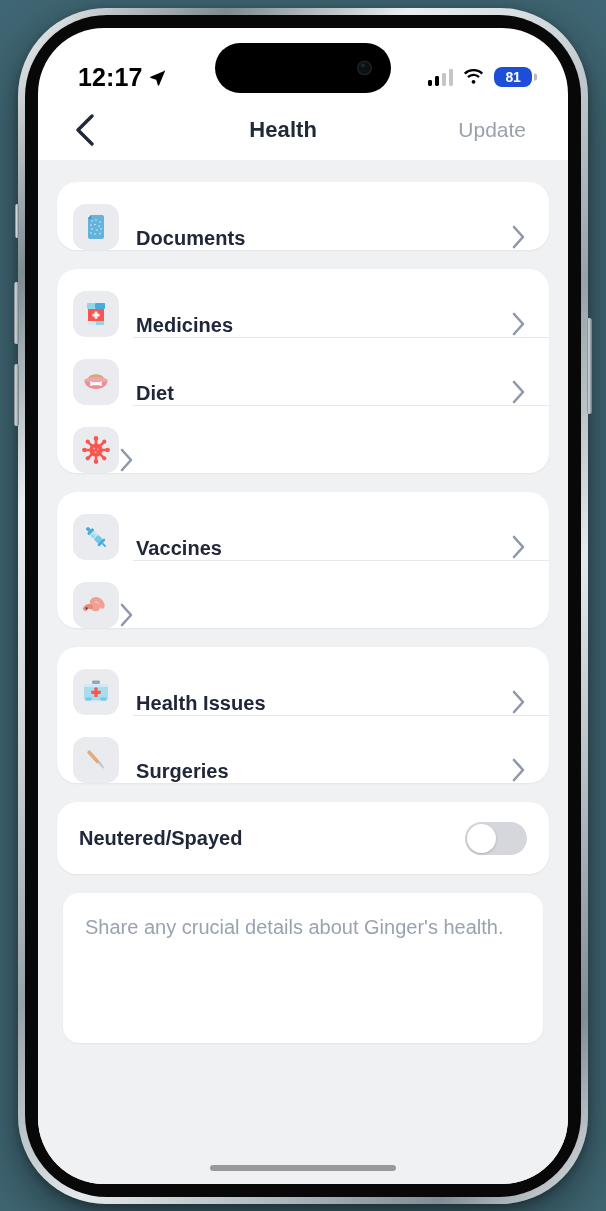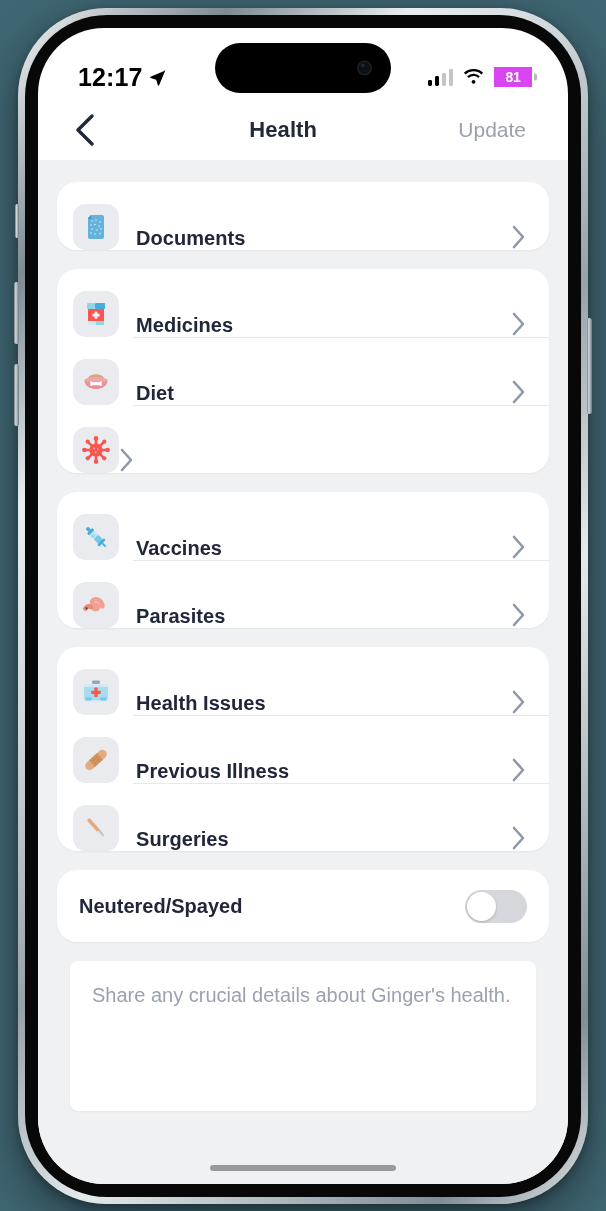--- a/index.html
+++ b/index.html
@@ -118,22 +118,22 @@
   }
   .signal { display: flex; align-items: flex-end; gap: 2.5px; height: 17px; }
   .signal i { width: 4.5px; border-radius: 1.4px; display:block; background:#000; }
   .signal i:nth-child(1){ height: 6px; }
   .signal i:nth-child(2){ height: 9.5px; }
   .signal i:nth-child(3){ height: 13px; background:#c3c5c9; }
   .signal i:nth-child(4){ height: 17px; background:#c3c5c9; }
 
   .battery {
     width: 38px; height: 20px;
-    border-radius: 0;
-    background: #d946ef;
+    border-radius: 8px;
+    background: #1d4ed8;
     display: flex;
     align-items: center;
     justify-content: center;
     position: relative;
   }
   .battery span {
     color: #fff;
     font-size: 14px;
     font-weight: 700;
     letter-spacing: -0.3px;
@@ -261,22 +261,22 @@
     left: 2px; top: 2px;
     width: 29px; height: 29px;
     border-radius: 50%;
     background: #fff;
     box-shadow: 0 1px 3px rgba(0,0,0,0.2);
   }
 
   
   .notes-card {
     background: #fff;
-    margin: 0 32px;
-    border-radius: 8px;
+    margin: 0 25px;
+    border-radius: 16px;
     min-height: 150px;
     padding: 21px 22px;
     box-shadow: 0 1px 2px rgba(16,24,40,0.05);
   }
   .notes-placeholder {
     font-size: 20px;
     color: #9aa2b1;
     line-height: 1.33;
     font-weight: 400;
   }
@@ -473,21 +473,20 @@
         </div>
 
         <div class="row">
           <div class="row-icon">
             <svg width="32" height="32" viewBox="0 0 32 32">
               <path d="M5.5 19.5c2.4-3.4 6-2.2 7.6-.6 1.6 1.6 3.8 1.6 4.6-.2.8-1.8-.6-3.4-2.6-3.2-2.4.2-3.6-1.6-2.8-3.2.9-1.8 3.6-2.5 6-1.4 2.6 1.2 4 3.8 4 6.6" fill="none" stroke="#f2a093" stroke-width="4.6" stroke-linecap="round"></path>
               <path d="M5.5 19.5c1.5-2.1 3.5-2.3 5.2-1.6" fill="none" stroke="#e8897c" stroke-width="4.6" stroke-linecap="round"></path>
               <circle cx="6.6" cy="19.2" r="0.95" fill="#3a2a28"></circle>
             </svg>
           </div>
-          <div class="row-label">Parasites</div>
           <svg class="chev" width="16" height="26" viewBox="0 0 16 26">
             <path d="M3 3l9 10-9 10" fill="none" stroke="#8d98a8" stroke-width="2.6" stroke-linecap="round" stroke-linejoin="round"></path>
           </svg>
         </div>
       </div>
 
       <div class="card">
 
         <div class="row">
           <div class="row-icon">
@@ -500,42 +499,20 @@
               <rect x="5.5" y="21.5" width="6" height="3" rx="0.8" fill="#6fc9ea"></rect>
               <rect x="20.5" y="21.5" width="6" height="3" rx="0.8" fill="#6fc9ea"></rect>
             </svg>
           </div>
           <div class="row-label">Health Issues</div>
           <svg class="chev" width="16" height="26" viewBox="0 0 16 26">
             <path d="M3 3l9 10-9 10" fill="none" stroke="#8d98a8" stroke-width="2.6" stroke-linecap="round" stroke-linejoin="round"></path>
           </svg>
         </div>
 
-        <div class="row">
-          <div class="row-icon">
-            <svg width="32" height="32" viewBox="0 0 32 32">
-              <g transform="rotate(-42 16 16)">
-                <rect x="3" y="11.6" width="26" height="8.8" rx="4.4" fill="#e3ab7f"></rect>
-                <rect x="10.6" y="11.6" width="10.8" height="8.8" fill="#d2945f"></rect>
-                <g fill="#bb8153">
-                  <circle cx="13.4" cy="14.3" r="0.75"></circle>
-                    <circle cx="16" cy="14.3" r="0.75"></circle>
-                    <circle cx="18.6" cy="14.3" r="0.75"></circle>
-                  <circle cx="13.4" cy="17.7" r="0.75"></circle>
-                    <circle cx="16" cy="17.7" r="0.75"></circle>
-                    <circle cx="18.6" cy="17.7" r="0.75"></circle>
-                </g>
-              </g>
-            </svg>
-          </div>
-          <div class="row-label">Previous Illness</div>
-          <svg class="chev" width="16" height="26" viewBox="0 0 16 26">
-            <path d="M3 3l9 10-9 10" fill="none" stroke="#8d98a8" stroke-width="2.6" stroke-linecap="round" stroke-linejoin="round"></path>
-          </svg>
-        </div>
 
         <div class="row">
           <div class="row-icon">
             <svg width="32" height="32" viewBox="0 0 32 32">
               <g transform="rotate(-42 16 16)">
                 <rect x="14.3" y="4" width="3.6" height="16" rx="1.6" fill="#e3ab7f"></rect>
                 <path d="M14.3 19.5h3.6l-1 7.2a.85.85 0 0 1-1.65 0z" fill="#d6dade"></path>
                 <path d="M16.1 19.5h1.8l-1 7.2a.85.85 0 0 1-.85.75z" fill="#b7bec5"></path>
               </g>
             </svg>

